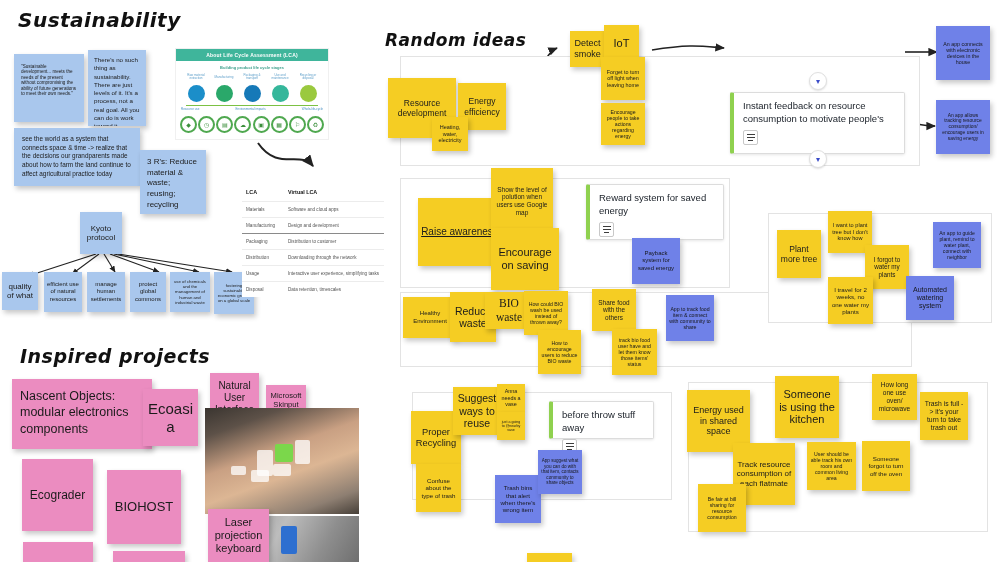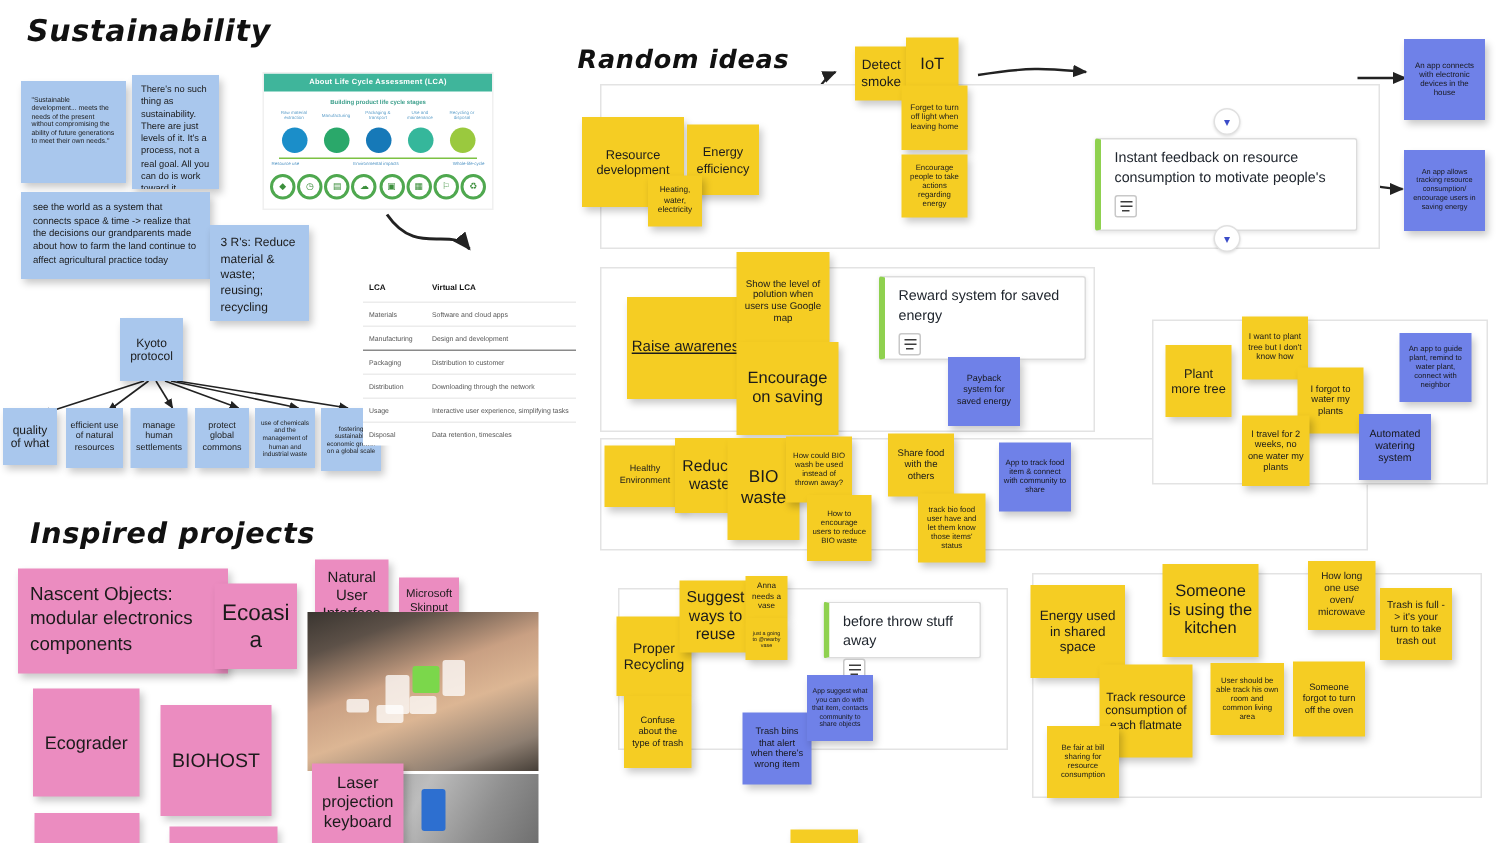--- a/index.html
+++ b/index.html
@@ -340,21 +340,21 @@
         <i></i>
         <i></i>
         <i></i>
       </span>
   </div>
 
   <div class="note purple" style="left:632px;top:238px;width:48px;height:46px;font-size:6px;">Payback system for saved energy</div>
 
   <div class="note yellow" style="left:403px;top:297px;width:54px;height:41px;font-size:6px;">Healthy Environment</div>
   <div class="note yellow" style="left:450px;top:292px;width:46px;height:50px;font-size:10.5px;">Reduce waste</div>
-  <div class="note yellow" style="left:485px;top:292px;width:48px;height:68px;font-size:11.5px;">BIO waste</div>
+  <div class="note yellow" style="left:485px;top:292px;width:48px;height:37px;font-size:11.5px;font-family:Liberation Serif, serif;">BIO waste</div>
   <div class="note yellow" style="left:524px;top:291px;width:44px;height:44px;font-size:5.2px;">How could BIO wash be used instead of thrown away?</div>
   <div class="note yellow" style="left:538px;top:330px;width:43px;height:44px;font-size:5.2px;">How to encourage users to reduce BIO waste</div>
   <div class="note yellow" style="left:592px;top:289px;width:44px;height:42px;font-size:6.4px;">Share food with the others</div>
   <div class="note yellow" style="left:612px;top:329px;width:45px;height:46px;font-size:5.2px;">track bio food user have and let them know those items' status</div>
   <div class="note purple" style="left:666px;top:295px;width:48px;height:46px;font-size:5.2px;">App to track food item &amp; connect with community to share</div>
 
   <div class="note yellow" style="left:777px;top:230px;width:44px;height:48px;font-size:8.5px;">Plant more tree</div>
   <div class="note yellow" style="left:828px;top:211px;width:44px;height:42px;font-size:5.6px;">I want to plant tree but I don't know how</div>
   <div class="note yellow" style="left:865px;top:245px;width:44px;height:44px;font-size:6.3px;">I forgot to water my plants</div>
   <div class="note yellow" style="left:828px;top:277px;width:45px;height:47px;font-size:6.2px;">I travel for 2 weeks, no one water my plants</div>

